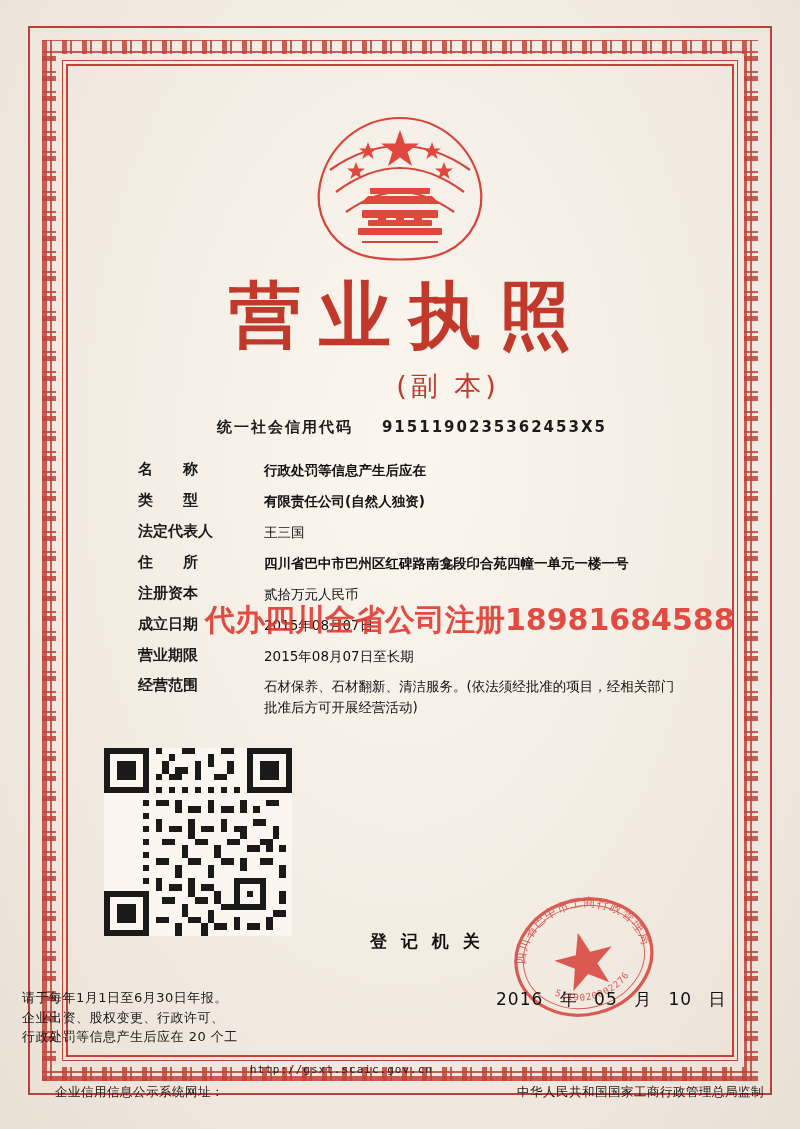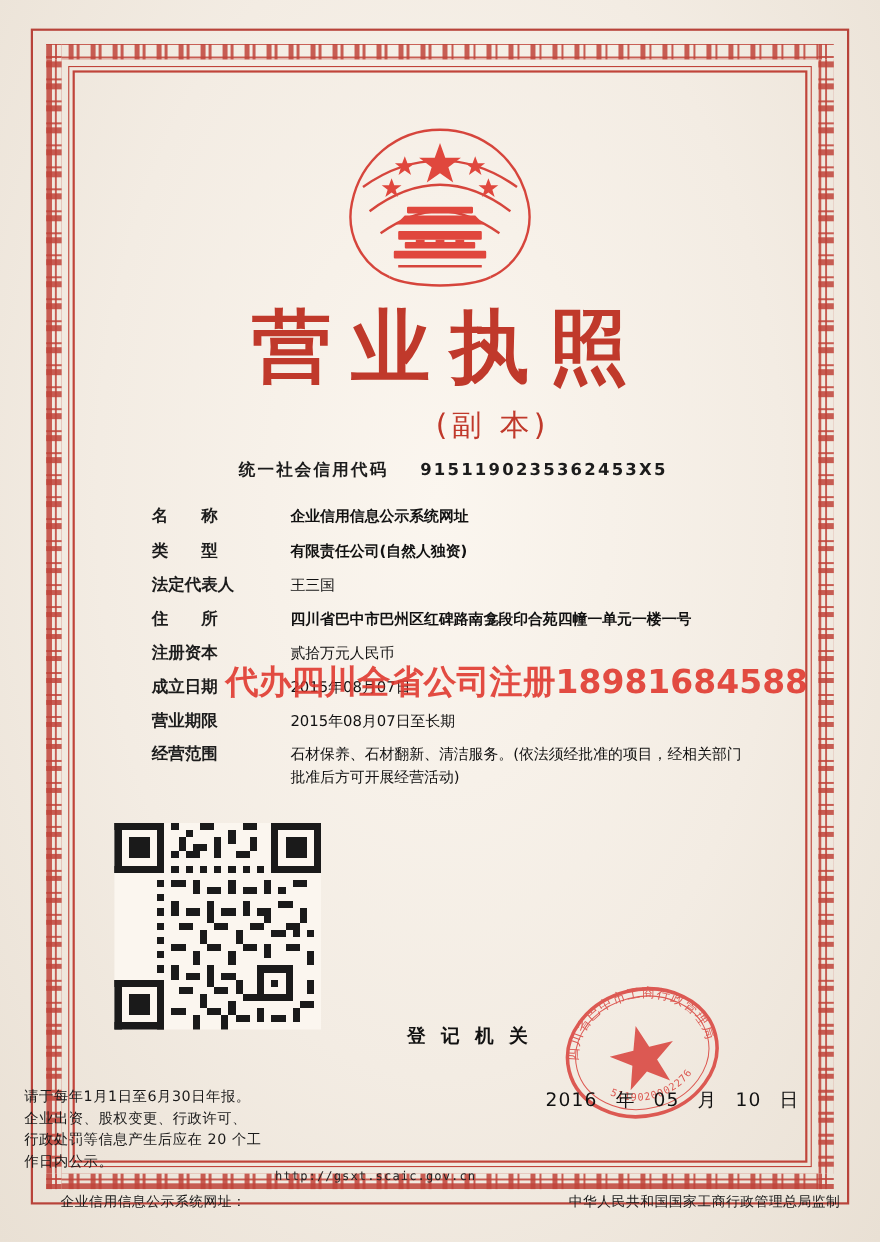--- a/index.html
+++ b/index.html
@@ -184,21 +184,21 @@
 
   <div class="credit-code">
     <span>统一社会信用代码</span>
     &nbsp;&nbsp;
     <span>9151190235362453X5</span>
   </div>
 
   <div class="fields">
     <div class="row">
       <div class="lbl">名　　称</div>
-      <div class="val bold">企业信用信息公示系统网址</div>
+      <div class="val bold">行政处罚等信息产生后应在</div>
     </div>
     <div class="row">
       <div class="lbl">类　　型</div>
       <div class="val bold">有限责任公司(自然人独资)</div>
     </div>
     <div class="row">
       <div class="lbl">法定代表人</div>
       <div class="val">王三国</div>
     </div>
     <div class="row">
@@ -363,20 +363,19 @@
     <span>05</span>
     <span>月</span>
     <span>10</span>
     <span>日</span>
   </div>
 
   <div class="notes">
     <div>请于每年1月1日至6月30日年报。</div>
     <div>企业出资、股权变更、行政许可、</div>
     <div>行政处罚等信息产生后应在 20 个工</div>
-    <div>作日内公示。</div>
   </div>
 
   <div class="gsxt-url">http://gsxt.scaic.gov.cn</div>
   <div class="footer-left">企业信用信息公示系统网址：</div>
   <div class="footer-right">中华人民共和国国家工商行政管理总局监制</div>
 
 </div>
 
 </body></html>

